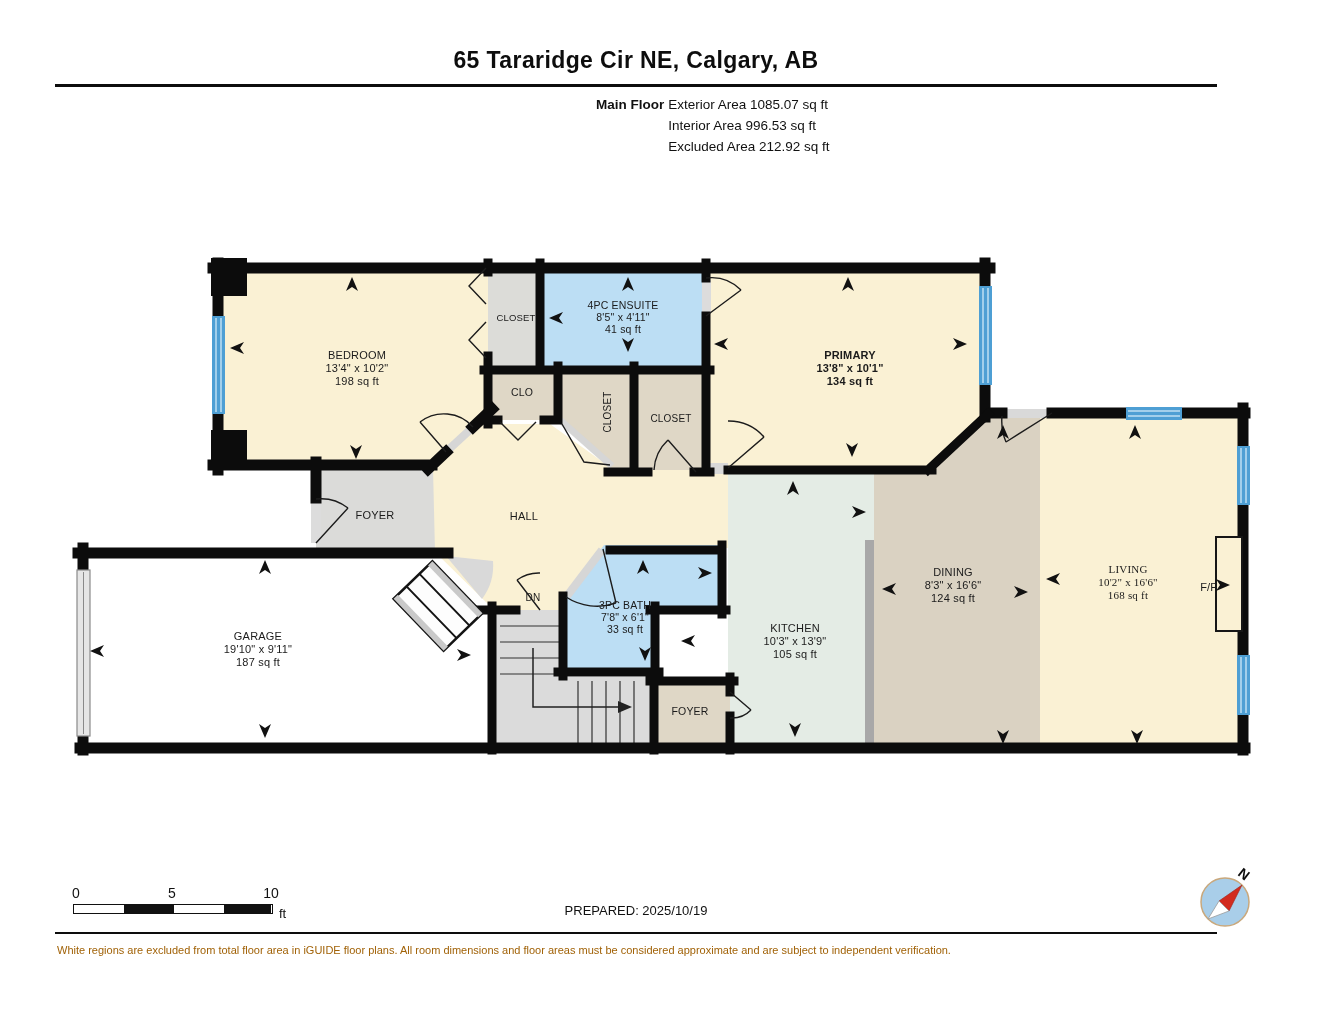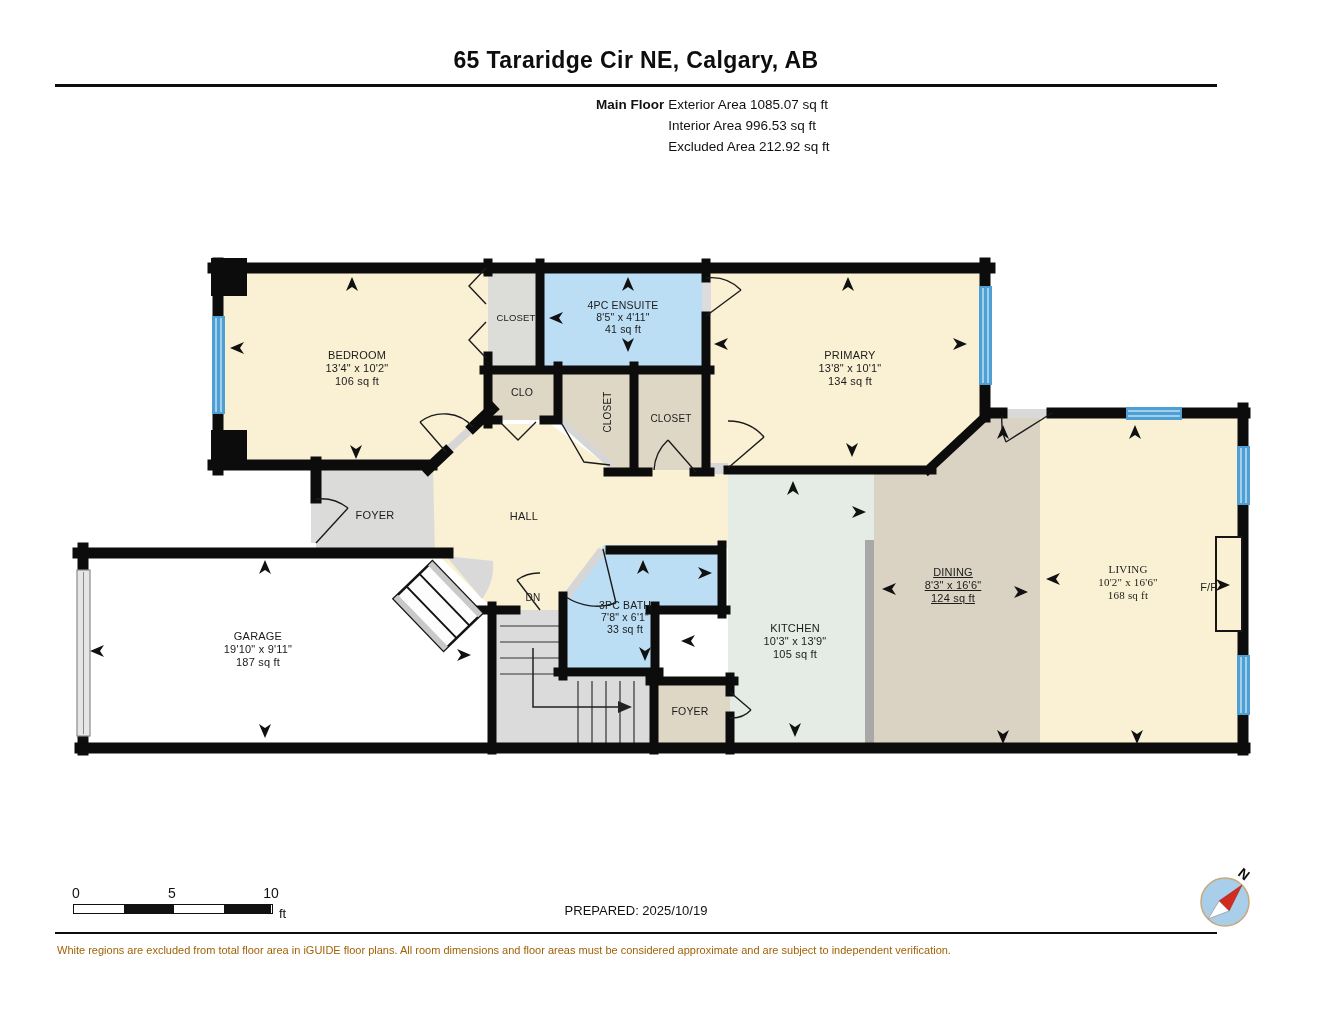--- a/index.html
+++ b/index.html
@@ -211,31 +211,31 @@
     <g>
       <circle cx="1225" cy="902" r="24" fill="#A9CEE9" stroke="#C9A87C" stroke-width="1.5"></circle>
       <path d="M1242,885 L1219,901 L1229,911 Z" fill="#D22B1F" stroke="#A02015" stroke-width="0.6"></path>
       <path d="M1208,919 L1229,911 L1219,901 Z" fill="#FFFFFF" stroke="#9A9A9A" stroke-width="0.8"></path>
     </g>
   </svg>
 
   <div class="rl" style="left:357px; top:349px;">
     <div>BEDROOM</div>
     <div>13'4" x 10'2"</div>
-    <div>106 sq ft</div>
+    <div>198 sq ft</div>
   </div>
   <div class="rl tiny" style="left:516px; top:311px;">
     <div>CLOSET</div>
   </div>
   <div class="rl small" style="left:623px; top:299px; font-size:10.5px;">
     <div>4PC ENSUITE</div>
     <div>8'5" x 4'11"</div>
     <div>41 sq ft</div>
   </div>
-  <div class="rl" style="left:850px; top:349px;">
+  <div class="rl" style="left:850px; top:349px;font-weight:bold;">
     <div>PRIMARY</div>
     <div>13'8" x 10'1"</div>
     <div>134 sq ft</div>
   </div>
   <div class="rl small" style="left:522px; top:386px; font-size:10.5px;">
     <div>CLO</div>
   </div>
   <div class="rl small vert" style="left:608px; top:412px;">
     <div>CLOSET</div>
   </div>
@@ -262,21 +262,21 @@
     <div>33 sq ft</div>
   </div>
   <div class="rl small" style="left:690px; top:705px; font-size:10.5px;">
     <div>FOYER</div>
   </div>
   <div class="rl" style="left:795px; top:622px;">
     <div>KITCHEN</div>
     <div>10'3" x 13'9"</div>
     <div>105 sq ft</div>
   </div>
-  <div class="rl" style="left:953px; top:566px;text-decoration:underline;">
+  <div class="rl" style="left:953px; top:566px;">
     <div>DINING</div>
     <div>8'3" x 16'6"</div>
     <div>124 sq ft</div>
   </div>
   <div class="rl" style="left:1128px; top:563px;font-family:Liberation Serif, serif;">
     <div>LIVING</div>
     <div>10'2" x 16'6"</div>
     <div>168 sq ft</div>
   </div>
   <div class="rl" style="left:1209px; top:581px;">

